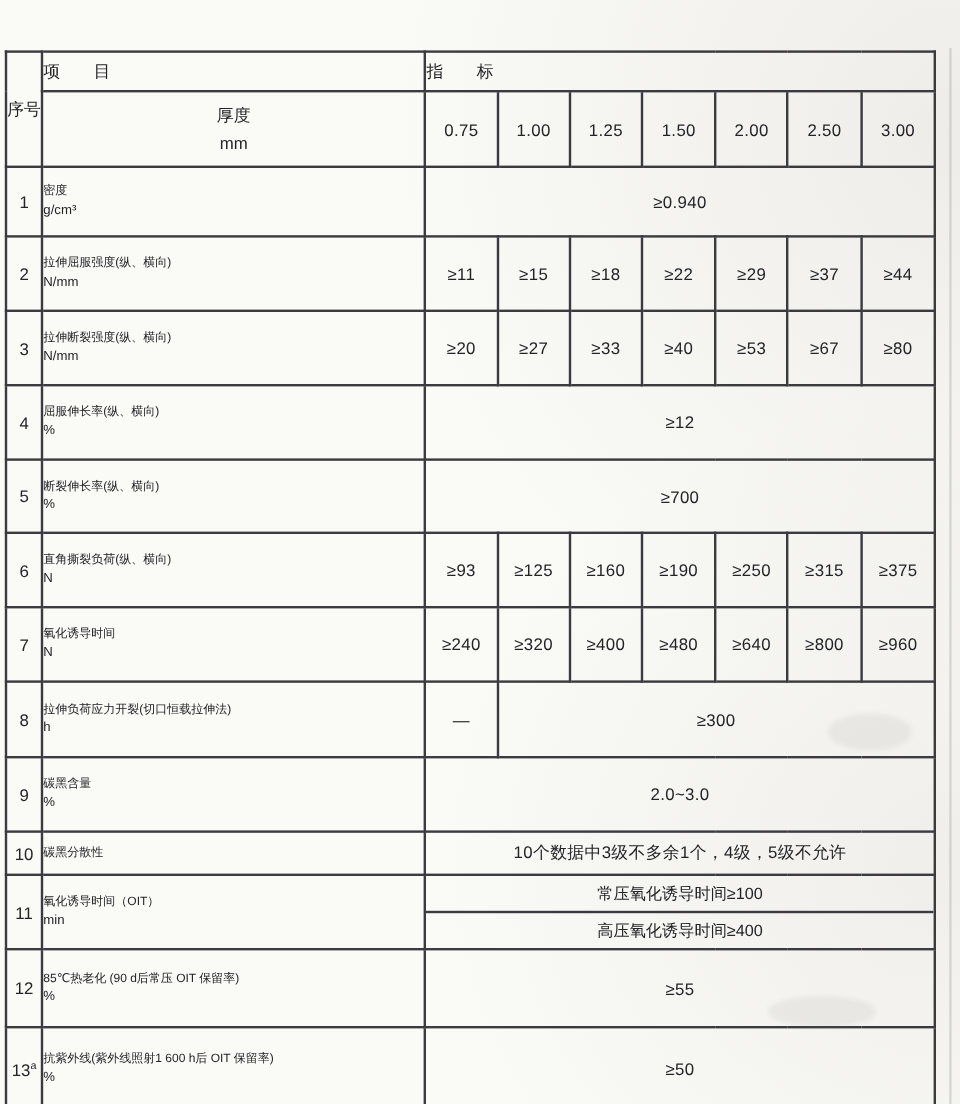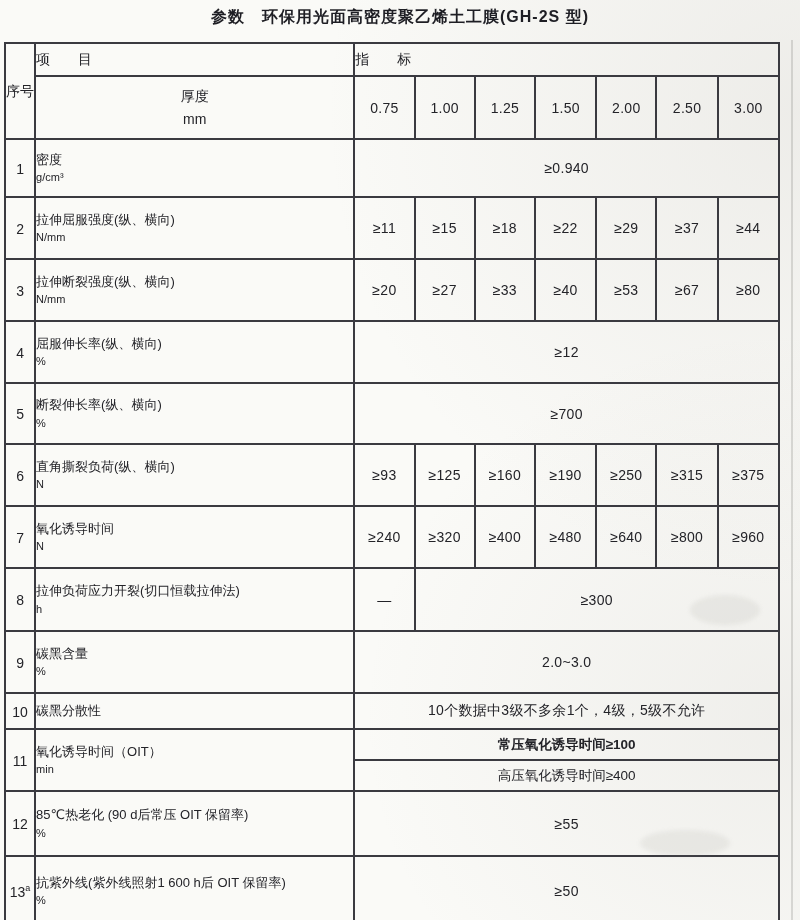--- a/index.html
+++ b/index.html
@@ -34,48 +34,47 @@
   
   tr.hA{height:33px;} tr.hB{height:63px;}
   tr.r58{height:58px;} tr.r61{height:61px;} tr.r62{height:62px;}
   tr.r63{height:63px;} tr.r36{height:36px;padding-left:12px;} tr.r65{height:65px;} tr.r70{height:70px;}
   
   .num{text-align:center;font-size:13.5px;letter-spacing:0;}
   .num sup{font-size:9px;}
   .serialHead{text-align:center;font-size:14px;line-height:1.9;padding:0 7px;word-break:break-all;}
   .hdr{font-size:15px;font-weight:normal;}
   .lbl{padding:4px 8px 4px 11px;text-align:left;}
-  .lbl .l1{font-size:13px;line-height:1.55;}
+  .lbl .l1{font-size:10px;line-height:1.55;}
   .lbl .l2{font-size:11px;line-height:1.45;}
   .val{text-align:center;font-size:13.5px;letter-spacing:.3px;}
   .thk{text-align:center;}
   .thk div{line-height:1.6;font-size:14px;}
   
   .splitcell{padding:0;}
   .split-top,.split-bot{
     height:29px;display:flex;align-items:center;justify-content:center;
     font-size:13.5px;
   }
-  .split-top{border-bottom:2px solid #3a3a40;font-weight:bold;}
+  .split-top{border-bottom:2px solid #3a3a40;}
   
   .edge-line{
     position:absolute;top:40px;right:7px;width:2px;height:880px;
     background:rgba(110,108,104,.22);
   }
   .smudge{
     position:absolute;background:rgba(150,146,140,.12);
     border-radius:50%;filter:blur(2px);
   }
 </style>
 </head>
 <body>
 
 <div class="page">
 
-  <div class="title">参数　环保用光面高密度聚乙烯土工膜(GH-2S 型)</div>
 
   <table class="spec">
     <colgroup>
       <col style="width:30px">
         <col style="width:318px">
       <col style="width:60px">
         <col style="width:60px">
         <col style="width:60px">
       <col style="width:61px">
         <col style="width:60px">

